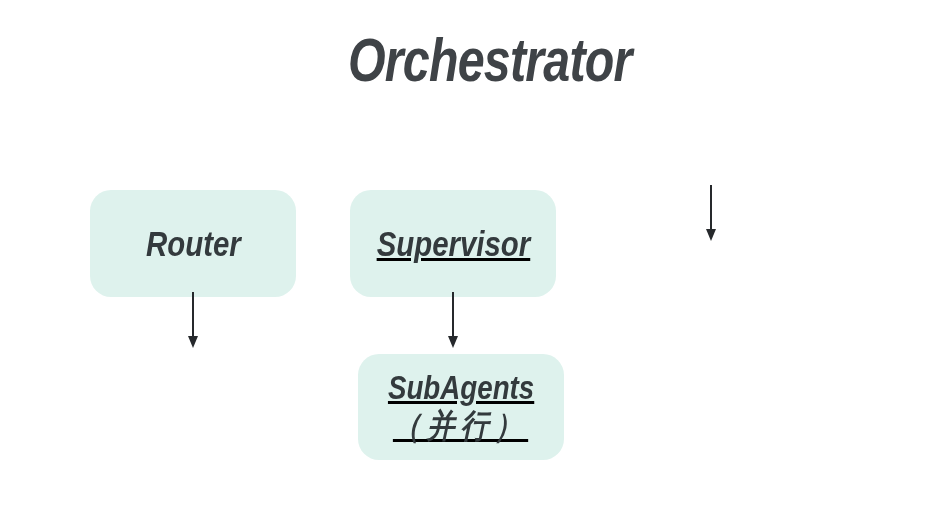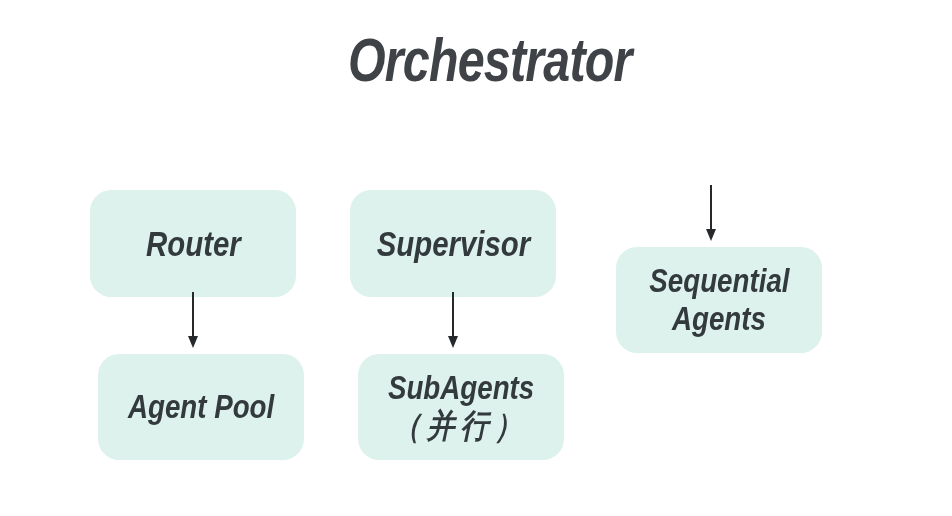--- a/index.html
+++ b/index.html
@@ -25,21 +25,21 @@
     color:var(--title-color);
     letter-spacing:-1px;
   }
   .page-title .squeeze{display:inline-block;transform:scaleX(0.78);transform-origin:center;}
 
   .column{
     position:absolute;top:190px;width:206px;
     display:flex;flex-direction:column;align-items:center;
   }
   .col-1{left:90px;}
-  .col-2{left:350px;}
+  .col-2{left:350px;text-decoration:underline;}
   .col-3{left:608px;}
 
   .node-box{
     width:206px;
     background:var(--box-fill);
     border-radius:21px;
     display:flex;flex-direction:column;align-items:center;justify-content:center;
     color:var(--box-text);
     font-style:italic;font-weight:700;
     text-align:right;
@@ -70,24 +70,20 @@
   </div>
 
   <div class="column col-1">
     <div class="node-box top-box">
       <span class="squeeze">Router</span>
     </div>
     <svg class="arrow" width="18" height="56" viewBox="0 0 18 56">
       <line x1="9" y1="0" x2="9" y2="45" stroke="var(--arrow-color)" stroke-width="2"></line>
       <polygon points="4,44 14,44 9,56" fill="var(--arrow-color)"></polygon>
     </svg>
-    <div class="node-box bottom-box">
-      <span class="squeeze">Agent Pool</span>
-      <span class="squeeze"></span>
-    </div>
   </div>
 
   <div class="column col-2">
     <div class="node-box top-box">
       <span class="squeeze">Supervisor</span>
     </div>
     <svg class="arrow" width="18" height="56" viewBox="0 0 18 56">
       <line x1="9" y1="0" x2="9" y2="45" stroke="var(--arrow-color)" stroke-width="2"></line>
       <polygon points="4,44 14,44 9,56" fill="var(--arrow-color)"></polygon>
     </svg>
@@ -95,20 +91,16 @@
       <span class="squeeze">SubAgents</span>
       <span class="squeeze cjk-line">（并行）</span>
     </div>
   </div>
 
   <div class="column col-3">
     <svg class="arrow" width="18" height="56" viewBox="0 0 18 56">
       <line x1="9" y1="0" x2="9" y2="45" stroke="var(--arrow-color)" stroke-width="2"></line>
       <polygon points="4,44 14,44 9,56" fill="var(--arrow-color)"></polygon>
     </svg>
-    <div class="node-box bottom-box">
-      <span class="squeeze">Sequential</span>
-      <span class="squeeze">Agents</span>
-    </div>
   </div>
 
 
 </div>
 
 </body></html>

